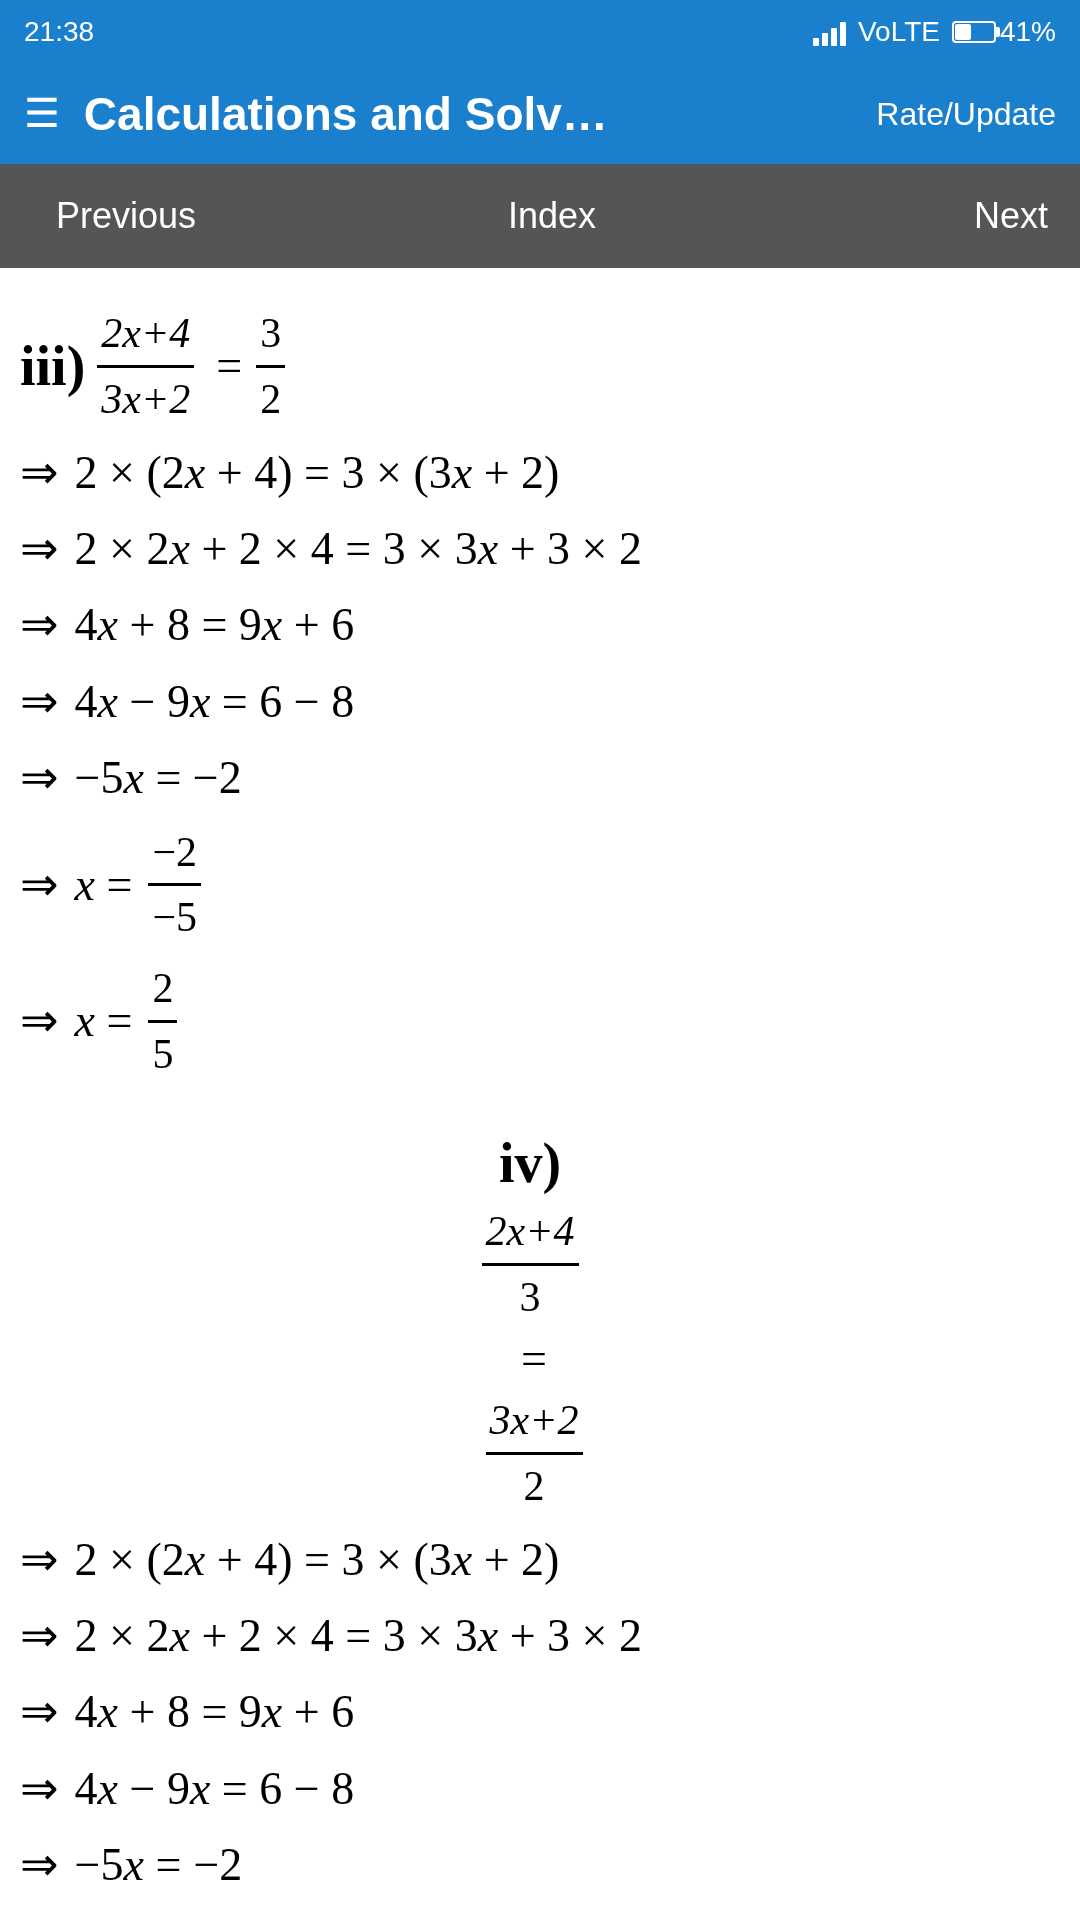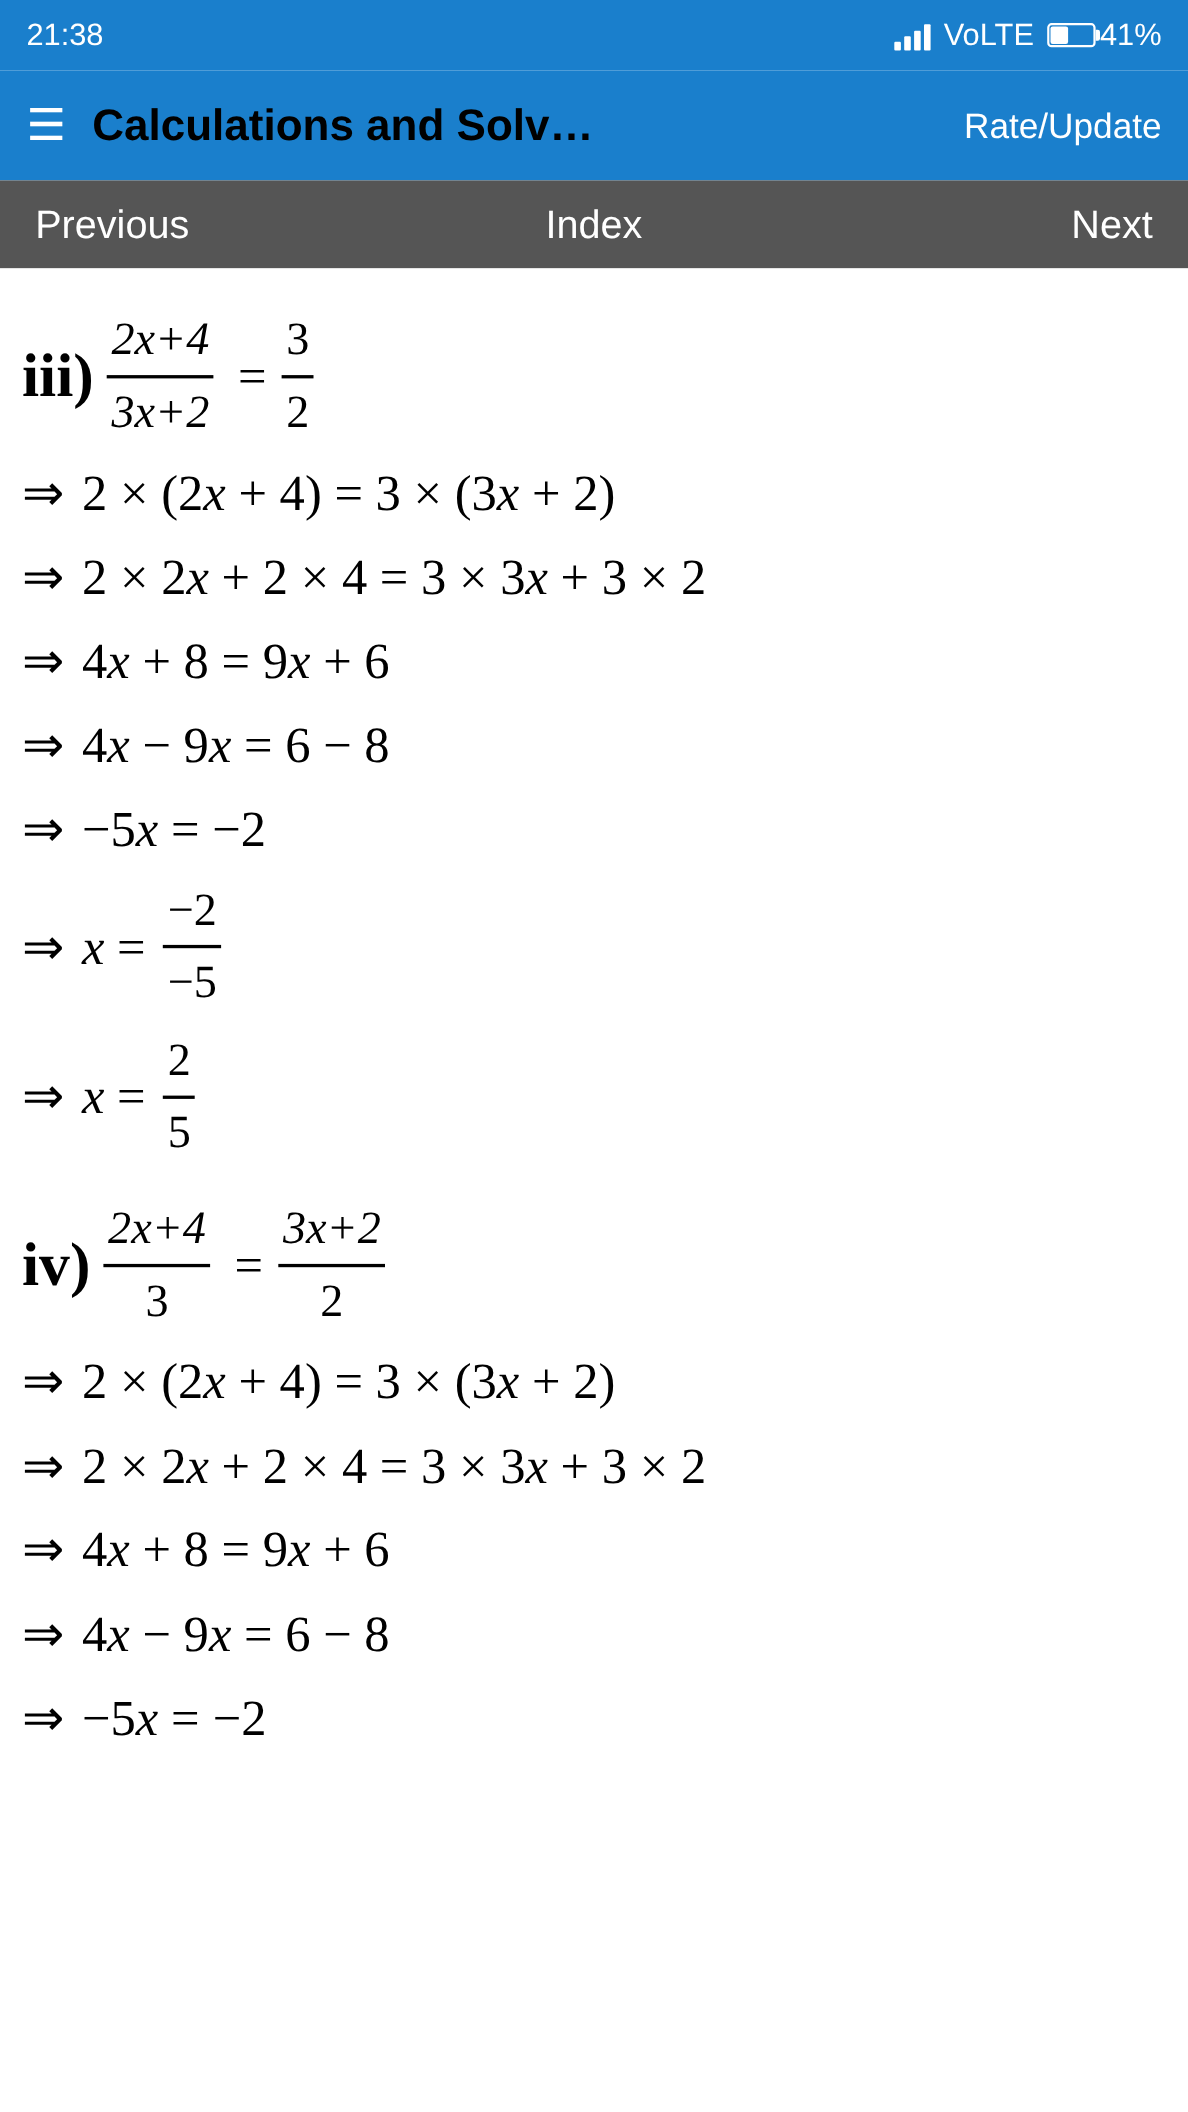--- a/index.html
+++ b/index.html
@@ -84,43 +84,44 @@
       height: 100px;
       gap: 24px;
     }
     .hamburger-icon {
       color: white;
       font-size: 40px;
       line-height: 1;
       cursor: pointer;
     }
     .app-title {
-      color: #000000;
+      color: #ffffff;
       font-family: sans-serif;
-      font-size: 40px;
+      font-size: 46px;
       font-weight: bold;
       flex: 1;
     }
     .rate-update-btn {
       color: white;
       font-family: sans-serif;
       font-size: 32px;
       white-space: nowrap;
       text-align: center;
     }
 
     
     .nav-bar {
       background: #555555;
       display: flex;
       align-items: center;
-      height: 80px;
+      height: 104px;
       color: white;
       font-family: sans-serif;
       font-size: 36px;
+      padding-left: 24px;
     }
     .nav-prev {
       flex: 1;
       padding: 0 32px;
       text-align: left;
       cursor: pointer;
     }
     .nav-index {
       flex: 1;
       text-align: center;
@@ -283,21 +284,21 @@
 
   <div class="math-line">
     <span class="arrow">⇒</span>
     <span style="font-family:serif;font-size:46px;margin-right:12px;"><em>x</em> =</span>
     <span class="frac big">
       <span class="num math-normal">2</span>
       <span class="den math-normal">5</span>
     </span>
   </div>
 
-  <div class="math-line" style="margin-top:28px;">
+  <div class="math-line" style="margin-top:40px;flex-direction:column;">
     <span class="problem-label">iv)</span>
     <span style="margin-right:8px;">
       <span class="frac big">
         <span class="num math-text">2<em>x</em>+4</span>
         <span class="den math-normal">3</span>
       </span>
     </span>
     <span style="font-size:46px;margin:0 10px;font-family:serif;">=</span>
     <span>
       <span class="frac big">

